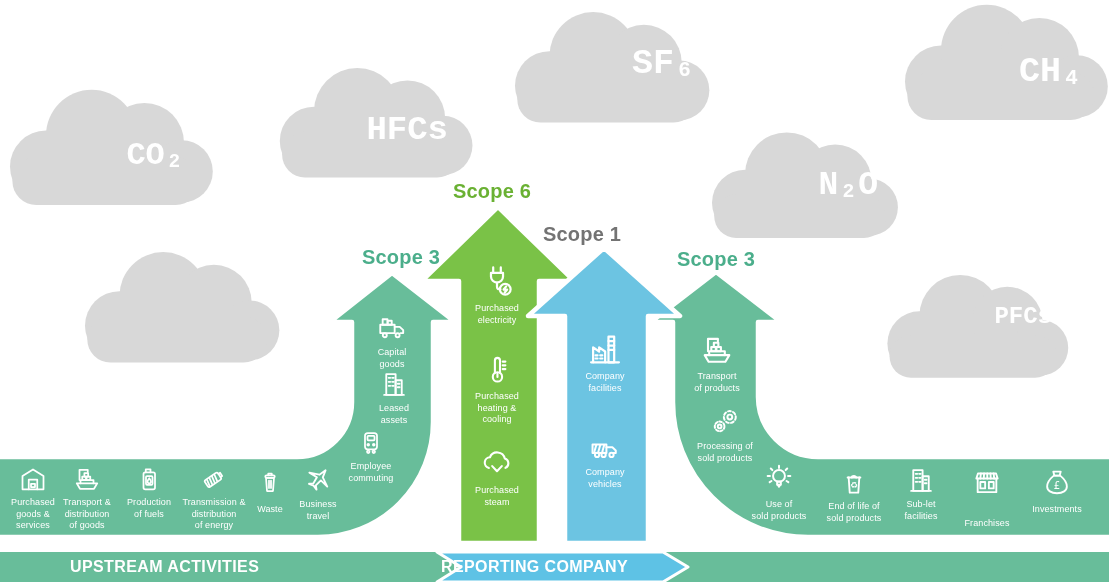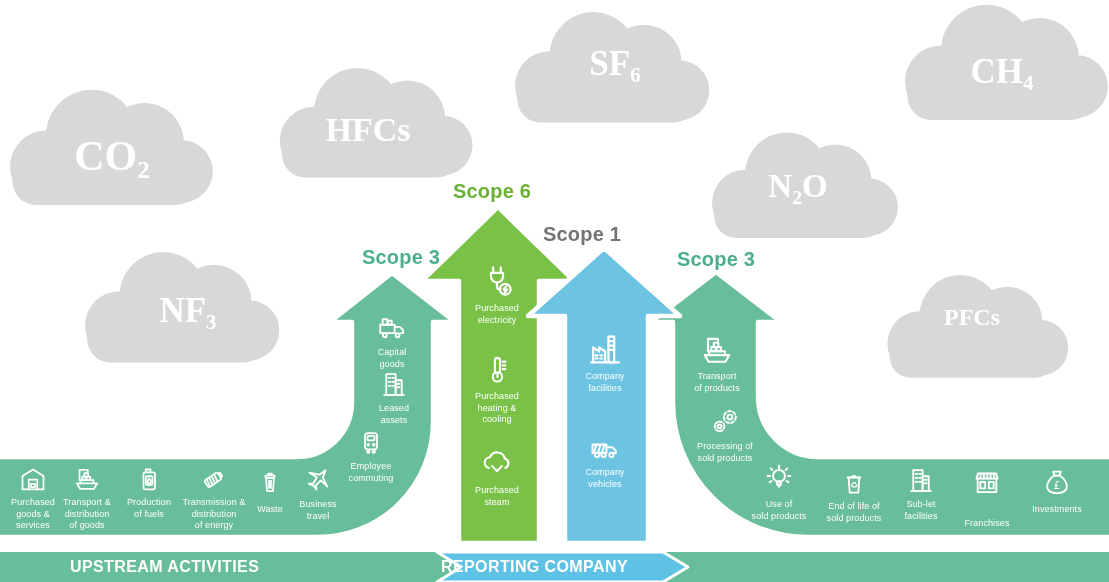--- a/index.html
+++ b/index.html
@@ -5,22 +5,22 @@
   html,body{margin:0;padding:0;background:#fff;}
   .stage{position:relative;width:1109px;height:582px;overflow:hidden;background:#fff;
          font-family:"Liberation Sans","DejaVu Sans",sans-serif;}
   .art{position:absolute;left:0;top:0;}
   .item{position:absolute;width:100px;display:flex;flex-direction:column;align-items:center;
         color:#fff;text-align:center;}
   .item svg{stroke:#fff;fill:none;stroke-width:1.4;stroke-linecap:round;stroke-linejoin:round;}
   .s30{width:30px;height:30px}.s32{width:32px;height:32px}.s34{width:34px;height:34px}
   .s36{width:36px;height:36px}.s38{width:38px;height:38px}
   .lb{font-size:9px;line-height:1.3;white-space:pre-line;margin-top:3px;letter-spacing:.1px;}
-  .cloud-lb{position:absolute;color:#fff;font-weight:700;text-align:center;
-            font-family:Liberation Serif, serif;}
+  .cloud-lb{position:absolute;color:#fff;font-weight:700;text-align:right;
+            font-family:Liberation Mono, monospace;}
   .scope-lb{position:absolute;width:140px;text-align:center;font-weight:700;font-size:20px;
             line-height:24px;letter-spacing:.2px;}
   .ft{position:absolute;top:559px;color:#fff;font-weight:700;font-size:16px;
       letter-spacing:.4px;text-align:left;line-height:16px;}
 </style>
 </head>
 <body>
 
 <div class="stage">
 
@@ -166,26 +166,25 @@
     <g stroke="#fff" stroke-width="4.5" stroke-linejoin="round">
       <path fill="#68bd9a" d="M -6,457 L 297,457 A 55 55 0 0 0 352,402 L 352,322 L 330,322 L 392,273 L 455,322 L 433,322 L 433,422 A 115 115 0 0 1 318,537 L -6,537 Z"></path>
       <path fill="#68bd9a" d="M 1115,457 L 818,457 A 60 60 0 0 1 758,397 L 758,322 L 781,322 L 716,272 L 651,322 L 673,322 L 673,402 A 135 135 0 0 0 808,537 L 1115,537 Z"></path>
       <path fill="#7ac247" d="M 459,543 L 459,281 L 422,281 L 498,207 L 574,281 L 539,281 L 539,543 Z"></path>
       <path fill="#6cc4e2" d="M 565,543 L 565,316 L 528,316 L 604,248 L 680,316 L 648,316 L 648,543 Z"></path>
     </g>
     <rect x="0" y="552" width="1109" height="30" fill="#68bd9a"></rect>
     <polygon points="437,552 663,552 688,567 663,582 437,582 461,567" fill="#5ec2e5" stroke="#fff" stroke-width="3" stroke-linejoin="round"></polygon>
   </svg>
 
-  <div class="cloud-lb" style="left:32px;top:128px;width:160px;font-size:42px;line-height:56px">CO₂</div>
+  <div class="cloud-lb" style="left:24px;top:128px;width:160px;font-size:32px;line-height:56px">CO₂</div>
   <div class="cloud-lb" style="left:288px;top:108px;width:160px;font-size:34px;line-height:44px">HFCs</div>
   <div class="cloud-lb" style="left:535px;top:42px;width:160px;font-size:35px;line-height:44px">SF₆</div>
   <div class="cloud-lb" style="left:922px;top:50px;width:160px;font-size:35px;line-height:44px">CH₄</div>
   <div class="cloud-lb" style="left:718px;top:164px;width:160px;font-size:33px;line-height:44px">N₂O</div>
-  <div class="cloud-lb" style="left:108px;top:289px;width:160px;font-size:35px;line-height:44px">NF₃</div>
   <div class="cloud-lb" style="left:892px;top:297px;width:160px;font-size:24px;line-height:40px">PFCs</div>
 
   <div class="scope-lb" style="left:331px;top:245px;color:#4bae8b">Scope 3</div>
   <div class="scope-lb" style="left:422px;top:179px;color:#6ab133">Scope 6</div>
   <div class="scope-lb" style="left:512px;top:222px;color:#737373">Scope 1</div>
   <div class="scope-lb" style="left:646px;top:247px;color:#4bae8b">Scope 3</div>
 
   <div class="item" style="left:-17px;top:464px">
     <svg class="s30" viewBox="0 0 24 24">
         <use href="#i-warehouse"></use>

